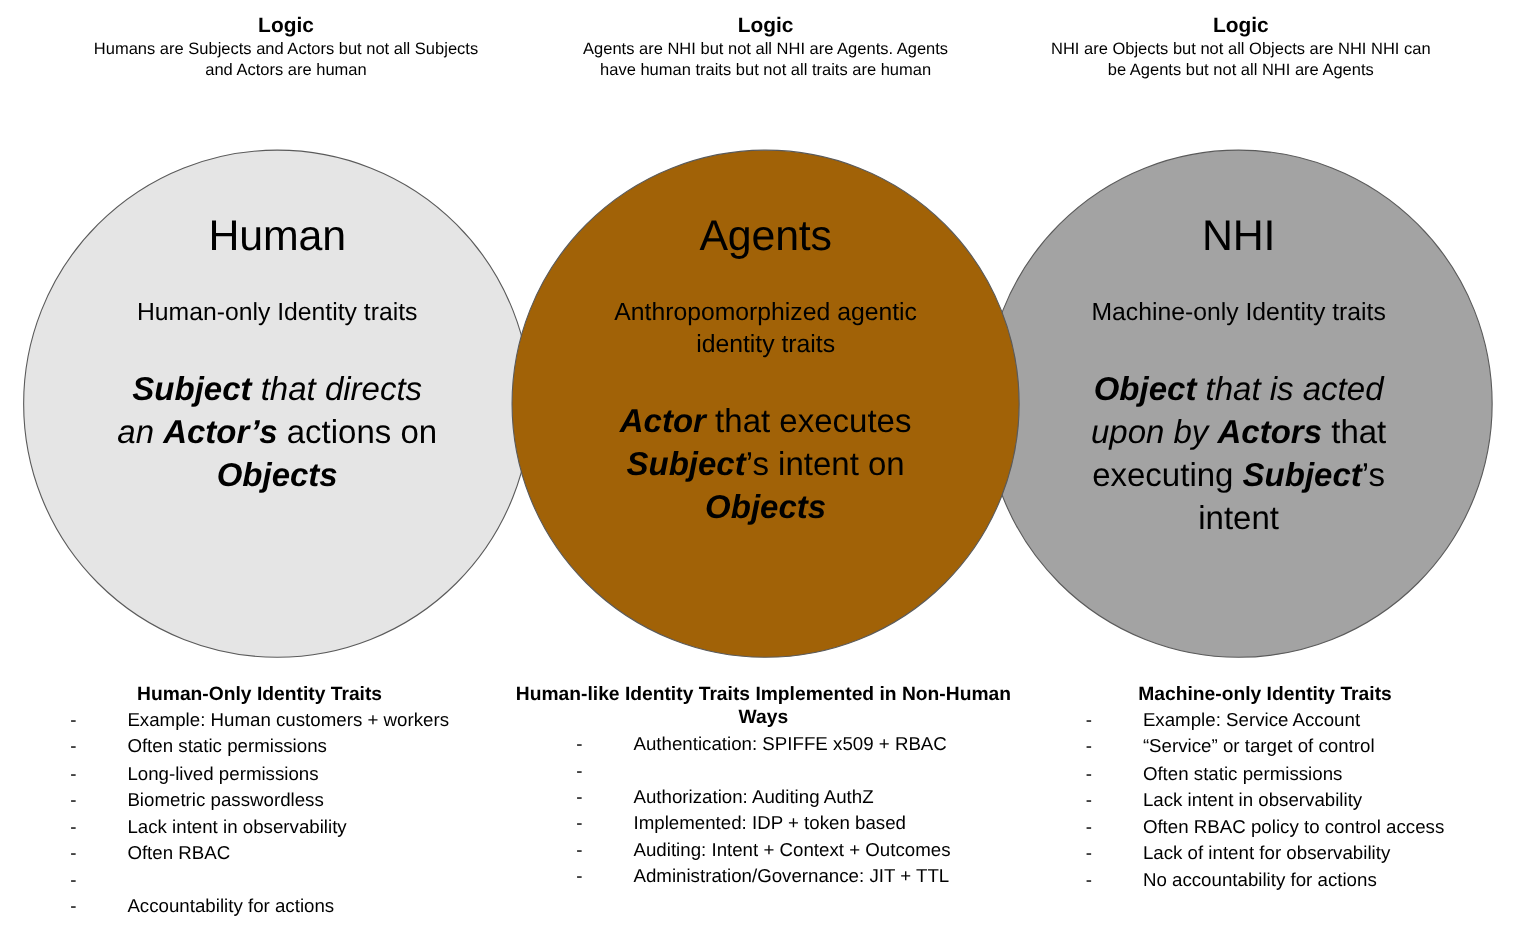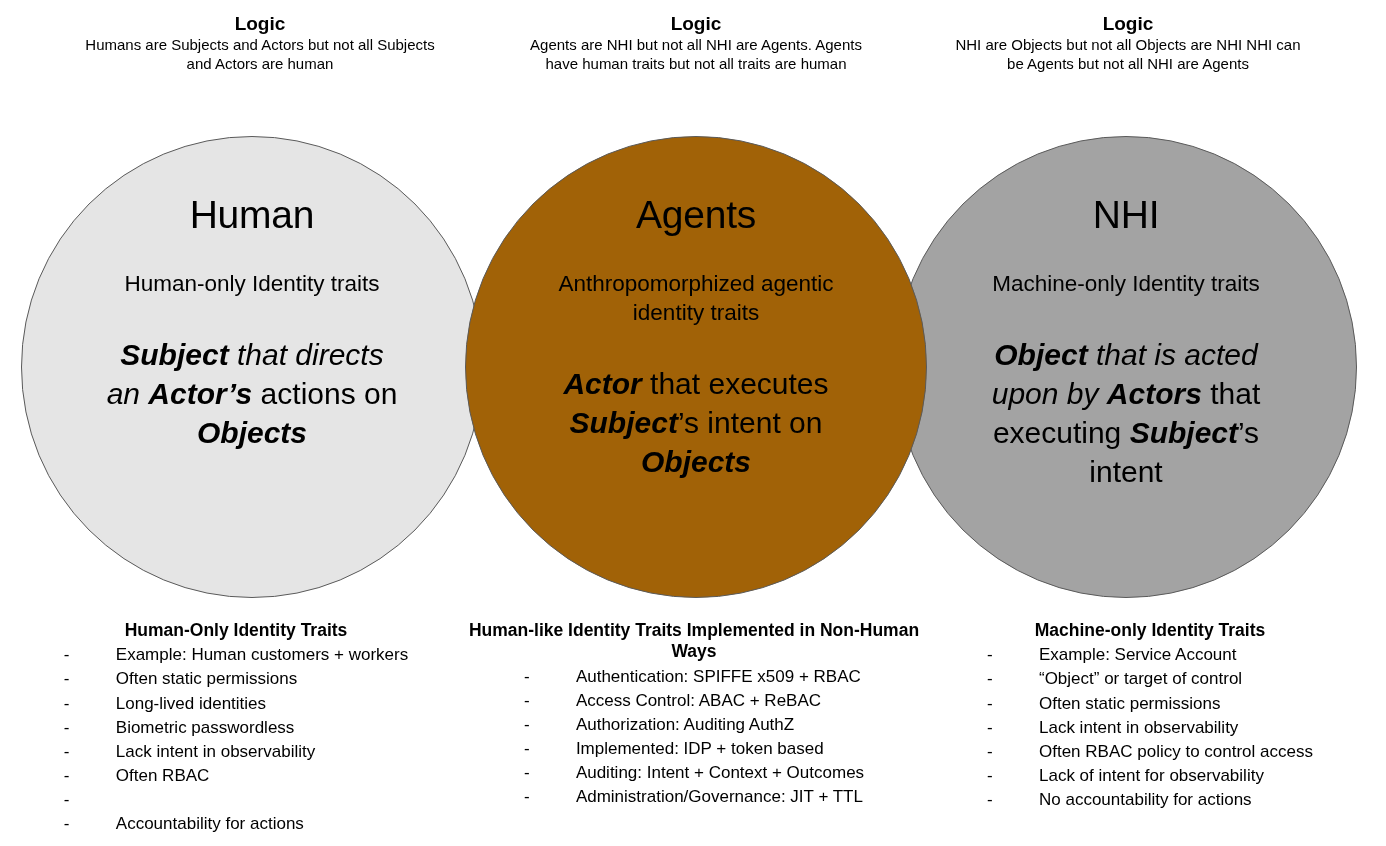--- a/index.html
+++ b/index.html
@@ -182,21 +182,21 @@
   <div class="traits" id="traits-human">
     <div class="traits-title">Human-Only Identity Traits</div>
     <ul class="traits-list"><li>
           <span class="dash">-</span>
           <span>Example: Human customers + workers</span>
         </li><li>
           <span class="dash">-</span>
           <span>Often static permissions</span>
         </li><li>
           <span class="dash">-</span>
-          <span>Long-lived identities</span>
+          <span>Long-lived permissions</span>
         </li><li>
           <span class="dash">-</span>
           <span>Biometric passwordless</span>
         </li><li>
           <span class="dash">-</span>
           <span>Lack intent in observability</span>
         </li><li>
           <span class="dash">-</span>
           <span>Often RBAC</span>
         </li><li>
@@ -207,21 +207,20 @@
         </li></ul>
   </div>
 
   <div class="traits" id="traits-agents">
     <div class="traits-title">Human-like Identity Traits Implemented in Non-Human Ways</div>
     <ul class="traits-list"><li>
           <span class="dash">-</span>
           <span>Authentication: SPIFFE x509 + RBAC</span>
         </li><li>
           <span class="dash">-</span>
-          <span>Access Control: ABAC + ReBAC</span>
         </li><li>
           <span class="dash">-</span>
           <span>Authorization: Auditing AuthZ</span>
         </li><li>
           <span class="dash">-</span>
           <span>Implemented: IDP + token based</span>
         </li><li>
           <span class="dash">-</span>
           <span>Auditing: Intent + Context + Outcomes</span>
         </li><li>
@@ -230,21 +229,21 @@
         </li></ul>
   </div>
 
   <div class="traits" id="traits-nhi">
     <div class="traits-title">Machine-only Identity Traits</div>
     <ul class="traits-list"><li>
           <span class="dash">-</span>
           <span>Example: Service Account</span>
         </li><li>
           <span class="dash">-</span>
-          <span>“Object” or target of control</span>
+          <span>“Service” or target of control</span>
         </li><li>
           <span class="dash">-</span>
           <span>Often static permissions</span>
         </li><li>
           <span class="dash">-</span>
           <span>Lack intent in observability</span>
         </li><li>
           <span class="dash">-</span>
           <span>Often RBAC policy to control access</span>
         </li><li>

